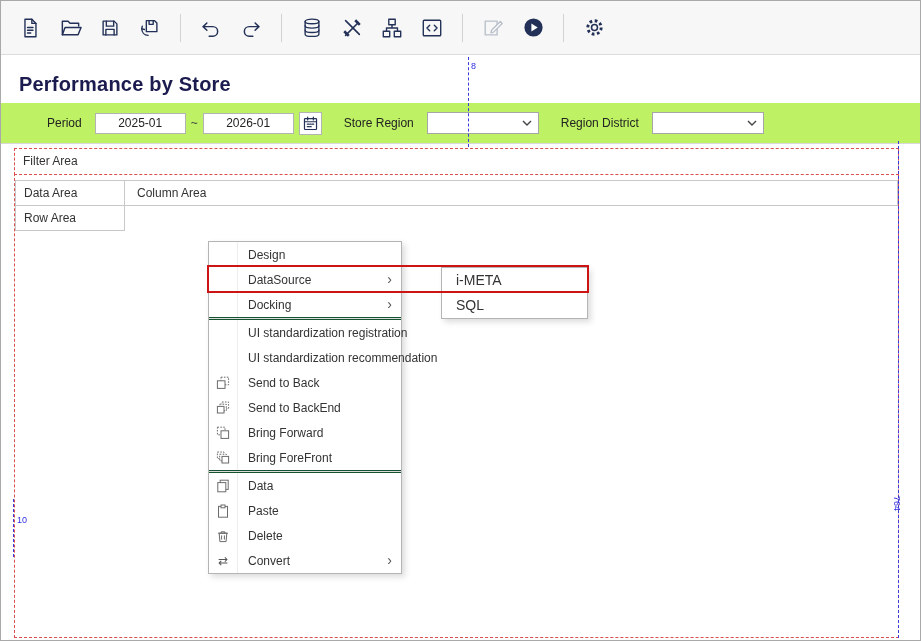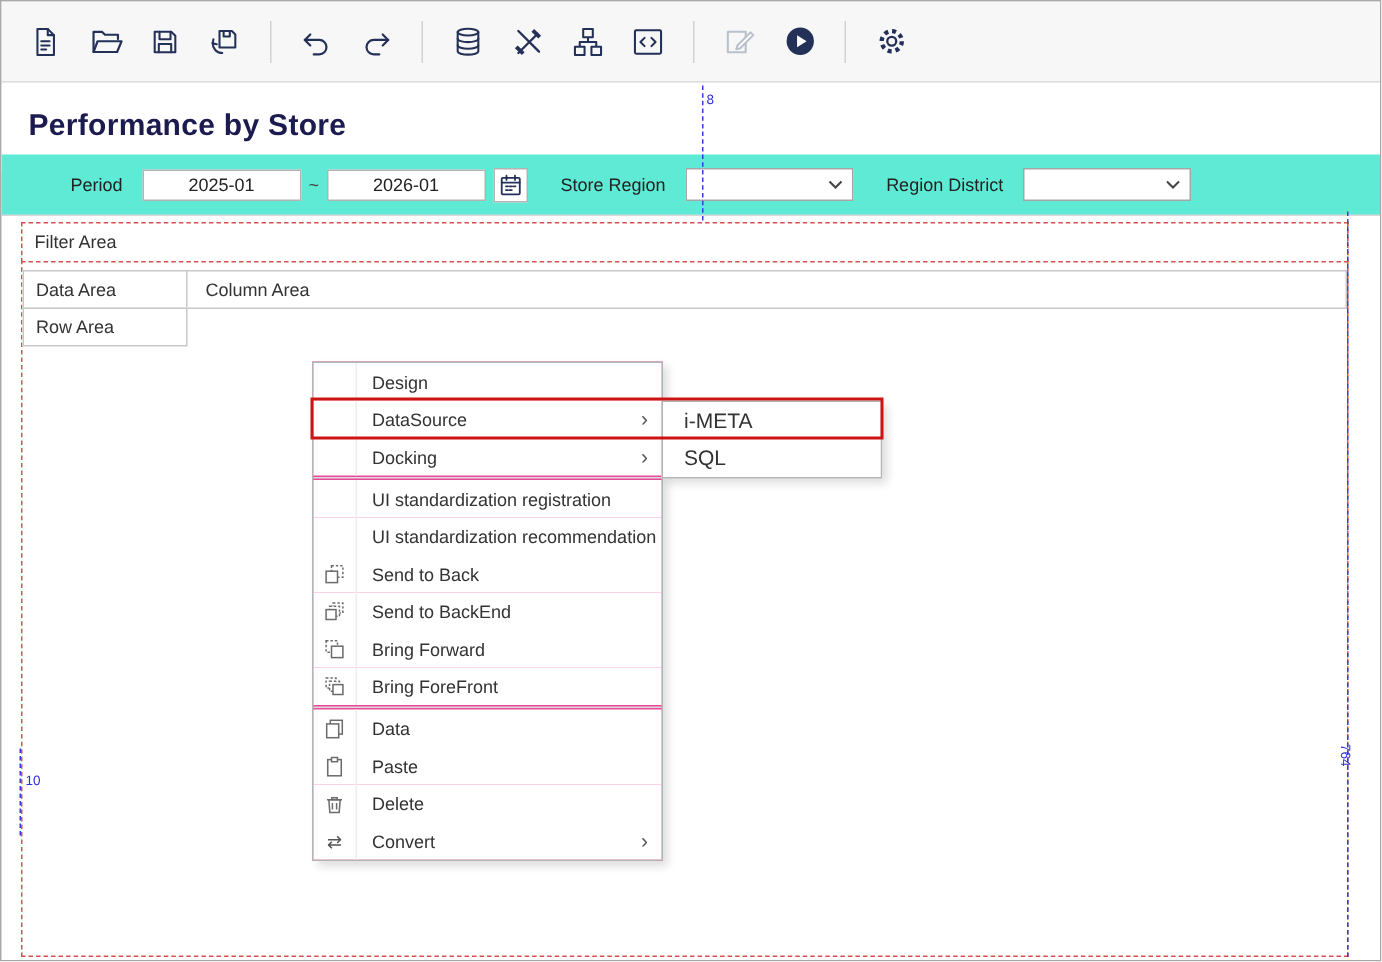--- a/index.html
+++ b/index.html
@@ -29,25 +29,25 @@
     position:absolute; top:55px; left:0; right:0; height:58px;
     border-bottom:1px solid #e3e3e3; display:flex; align-items:center; padding-left:18px;
     background:#fff;
   }
   .page-title { font-size:20px; font-weight:bold; color:#1b1b4f; letter-spacing:.2px; }
 
   
   .filter-bar {
     position:absolute; top:102px; left:0; right:0; height:41px;
     border-bottom:1px solid #d8d8d8; display:flex; align-items:center;
-    padding-left:46px; font-size:12px; color:#222; background:#5eead4;
+    padding-left:46px; font-size:12px; color:#222; background:#bef264;
   }
   .fb-label { margin-right:13px; }
   .period-input {
-    width:106px; height:21px; border:1px solid #b3b3b3; text-align:center;
+    width:91px; height:21px; border:1px solid #b3b3b3; text-align:center;
     font-family:"Liberation Sans", sans-serif; font-size:12px; color:#222; padding:0;
   }
   .tilde { margin:0 5px; color:#444; }
   .calendar-btn {
     width:23px; height:23px; border:1px solid #b3b3b3; background:#fff; padding:0;
     display:flex; align-items:center; justify-content:center; margin-left:5px; cursor:pointer;
   }
   .combo {
     width:112px; height:22px; border:1px solid #a6a6a6; background:#fff;
     display:flex; align-items:center; cursor:pointer; padding:0 6px 0 8px;
@@ -79,21 +79,21 @@
   .guide-label { font-size:9px; color:#2e2ee0; line-height:10px; }
   .g-top-line   { left:467px; top:56px;  height:90px;  }
   .g-top-label  { left:470px; top:60px; }
   .g-right-line { left:897px; top:140px; height:497px; }
   .g-right-label{ left:901px; top:495px; transform:rotate(90deg); transform-origin:0 0; }
   .g-left-line  { left:12px;  top:498px; height:58px; }
   .g-left-label { left:16px;  top:514px; }
 
   
   .context-menu {
-    position:absolute; left:207px; top:240px; width:234px; background:#ec4899;
+    position:absolute; left:207px; top:240px; width:194px; background:#14532d;
     border:1px solid #b4b4b4; box-shadow:3px 3px 6px rgba(0,0,0,.14); z-index:20;text-align:center;
   }
   .menu-item {
     position:relative; display:flex; align-items:center; height:25px;
     font-size:12px; color:#333; cursor:pointer; white-space:nowrap; background:#fff;
   }
   .mi-icon {
     flex:0 0 29px; width:29px; height:25px; display:flex; align-items:center;
     justify-content:center; border-right:1px solid #ededed;
   }

